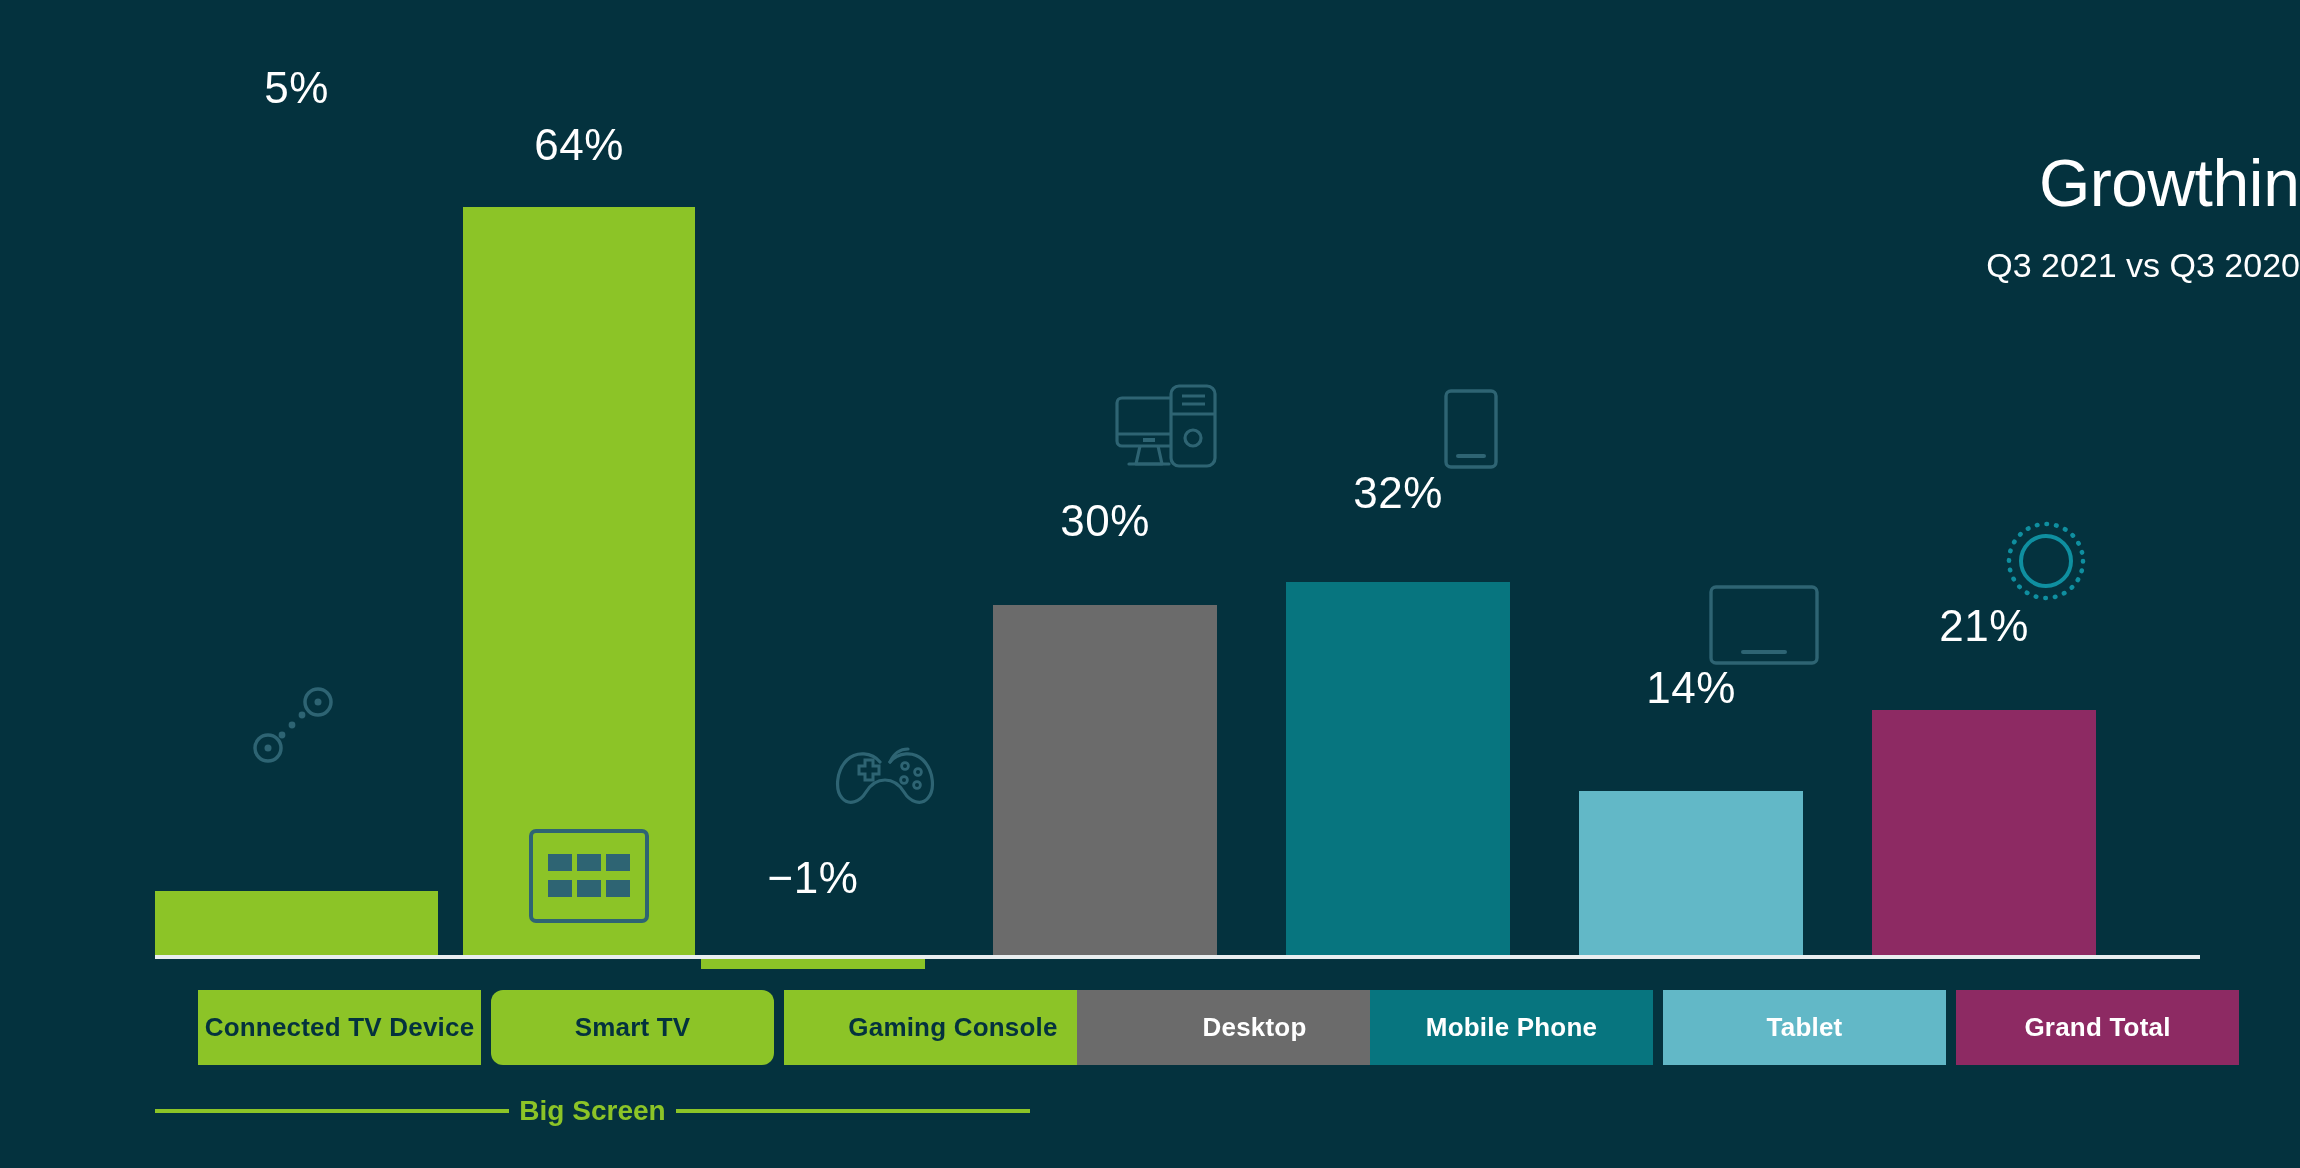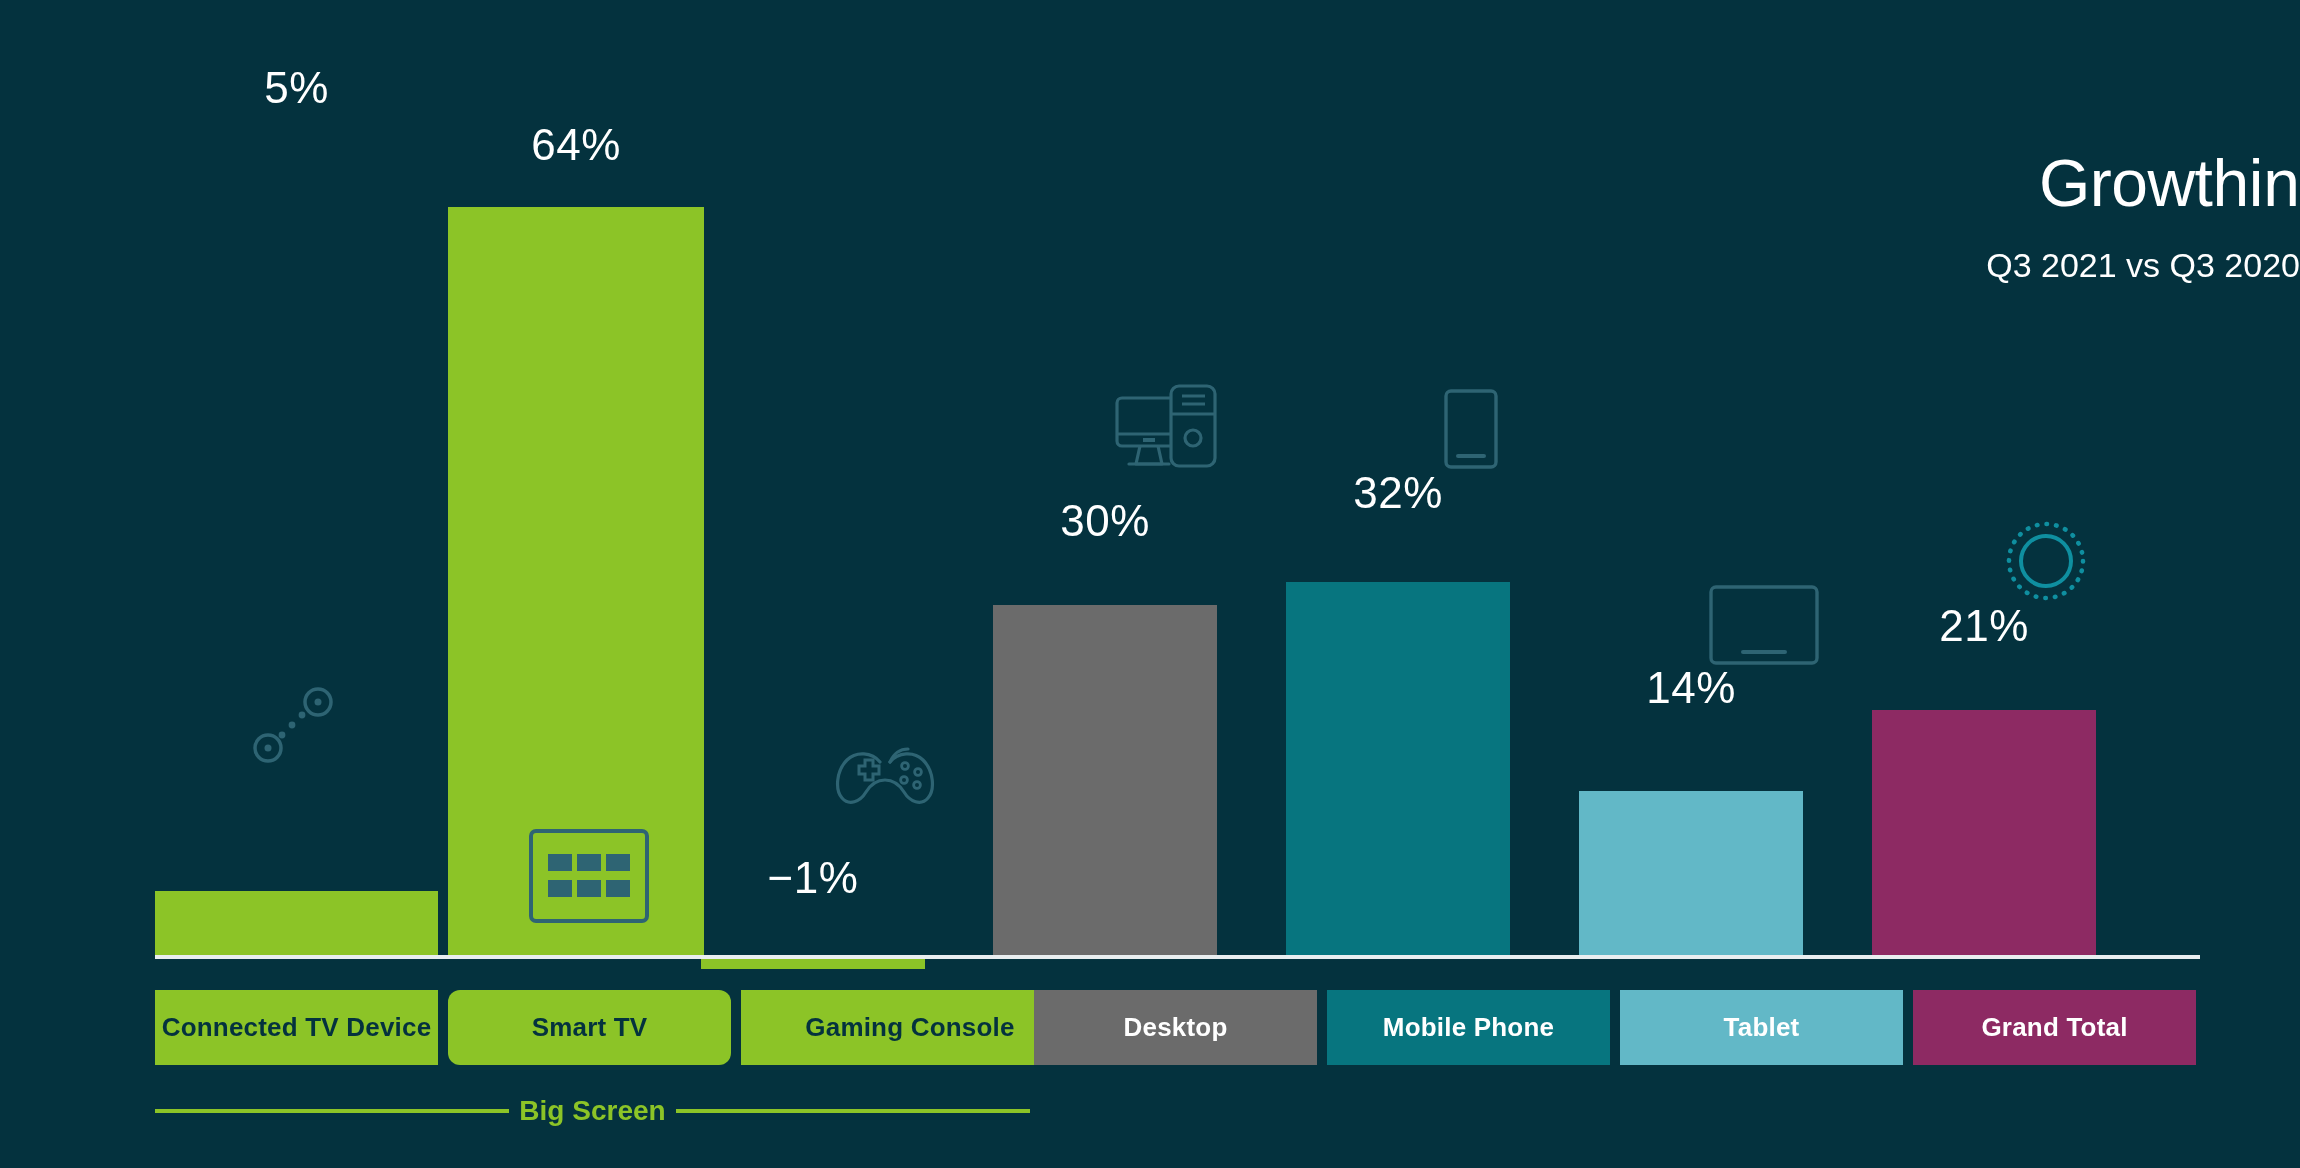--- a/index.html
+++ b/index.html
@@ -116,20 +116,21 @@
     top: 0;
     height: 75px;
     display: flex;
     align-items: center;
     justify-content: center;
     text-align: center;
     font-size: 26px;
     font-weight: 700;
     line-height: 1.15;
     letter-spacing: 0.2px;
+    margin-left: 43px;
   }
 
   
   #bigscreen {
     position: absolute;
     left: 155px;
     top: 1095px;
     width: 875px;
     display: flex;
     align-items: center;
@@ -160,21 +161,21 @@
     <div class="title-sub">Q3 2021 vs Q3 2020</div>
   </div>
 
   <div id="plot">
 
     <div class="bar-col" style="left:0px; width:283px;">
       <div class="dlabel" style="bottom:842px;">5%</div>
       <div class="bar pos" style="height:64px; background:#8cc427;"></div>
     </div>
 
-    <div class="bar-col" style="left:293px; width:232px;padding-left:24px;">
+    <div class="bar-col" style="left:308px; width:232px;">
       <div class="dlabel" style="bottom:785px;">64%</div>
       <div class="bar pos" style="height:748px; background:#8cc427;"></div>
     </div>
 
     <div class="bar-col" style="left:546px; width:224px;">
       <div class="dlabel" style="bottom:52px;">−1%</div>
       <div class="bar neg" style="height:14px; background:#8cc427;"></div>
     </div>
 
     <div class="bar-col" style="left:838px; width:224px;">
@@ -262,21 +263,21 @@
   <div id="cat-row">
     <div class="cat-box" style="left:0px; width:283px; background:#8cc427; color:#04323e;">
       <span>Connected TV Device</span>
     </div>
     <div class="cat-box" style="left:293px; width:283px; background:#8cc427; color:#04323e;border-radius:12px;">
       <span>Smart TV</span>
     </div>
     <div class="cat-box" style="left:586px; width:338px; background:#8cc427; color:#04323e;">
       <span>Gaming Console</span>
     </div>
-    <div class="cat-box" style="left:879px; width:283px; background:#6b6b6b; color:#ffffff;">
+    <div class="cat-box" style="left:879px; width:283px; background:#6b6b6b; color:#ffffff;padding-left:36px;">
       <span>Desktop</span>
     </div>
     <div class="cat-box" style="left:1465px; width:283px; background:#62b8c7; color:#ffffff;">
       <span>Tablet</span>
     </div>
     <div class="cat-box" style="left:1172px; width:283px; background:#07757f; color:#ffffff;">
       <span>Mobile Phone</span>
     </div>
     <div class="cat-box" style="left:1758px; width:283px; background:#8d2a63; color:#ffffff;">
       <span>Grand Total</span>

